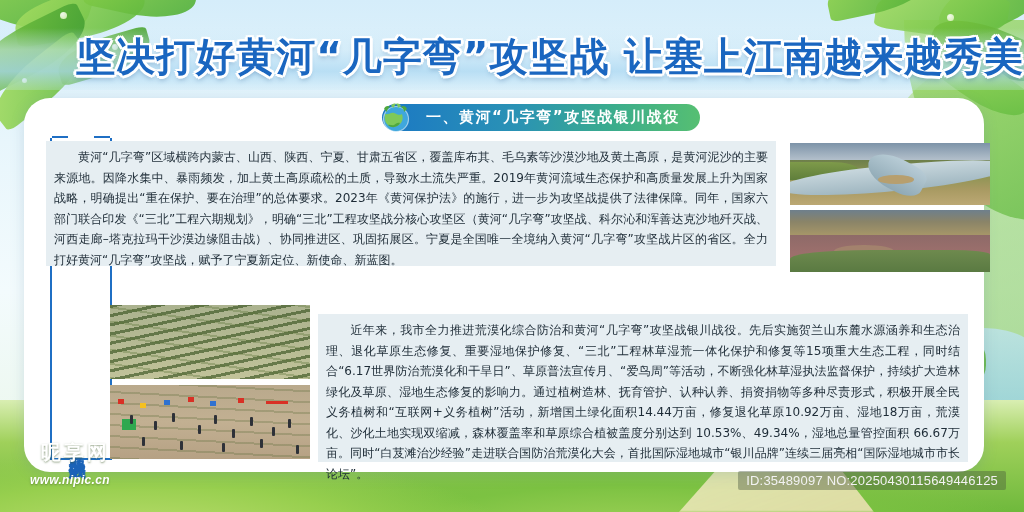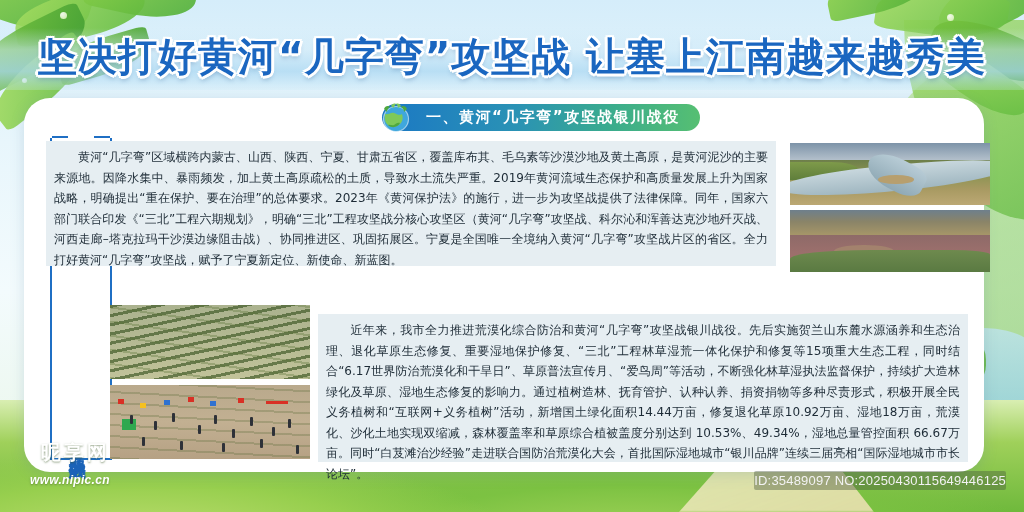--- a/index.html
+++ b/index.html
@@ -98,21 +98,21 @@
     opacity:.75;
   }
 
   
   .title-band {
     position:absolute; left:0; top:28px; width:100%; height:62px;
     background:linear-gradient(180deg, rgba(255,255,255,.0) 0%, rgba(208,234,248,.55) 35%, rgba(172,216,242,.75) 70%, rgba(205,234,248,.25) 100%);
   }
   .page-title {
     position:absolute; left:0; top:30px; width:100%;
-    text-align:center;
+    text-align:right;
     font-family:"DejaVu Sans","Liberation Sans",sans-serif;
     font-size:39px; font-weight:bold; letter-spacing:1px;
     color:#1a66c0;
     text-shadow:
       -2px 0 0 #fff, 2px 0 0 #fff, 0 -2px 0 #fff, 0 2px 0 #fff,
       -2px -2px 0 #fff, 2px -2px 0 #fff, -2px 2px 0 #fff, 2px 2px 0 #fff,
       -3px 0 0 #fff, 3px 0 0 #fff, 0 3px 0 #fff,
       0 4px 5px rgba(20,70,130,.35);
     white-space:nowrap;
     z-index:6;
@@ -266,21 +266,21 @@
   .logo-url {
     font-size:12px; font-style:italic; font-weight:bold; color:#ffffff;
     letter-spacing:.3px; padding-bottom:1px;
     text-shadow:0 1px 2px rgba(60,90,40,.5);
     font-family:"Liberation Sans",sans-serif;
   }
   .id-badge {
     position:absolute; right:18px; bottom:22px; z-index:7;
     background:rgba(70,85,60,.40);
     color:#f2f2f2; font-size:13px; letter-spacing:.2px;
-    padding:2px 0; border-radius:2px;
+    padding:2px 8px; border-radius:2px;
     font-family:"Liberation Sans",sans-serif;
     white-space:nowrap;
   }
 </style>
 </head>
 <body>
 
 <div class="bg"></div>
 <div class="bg-sky"></div>
 

